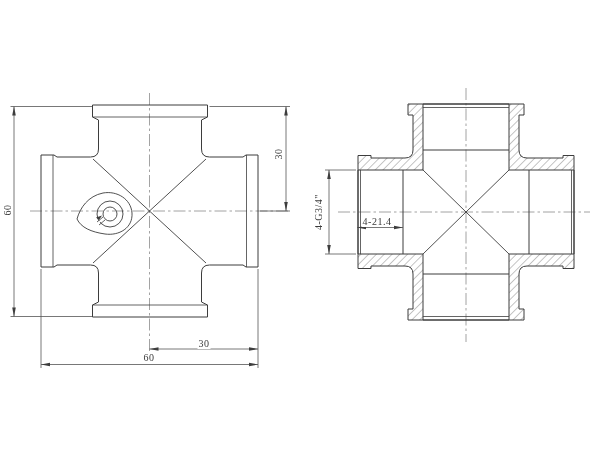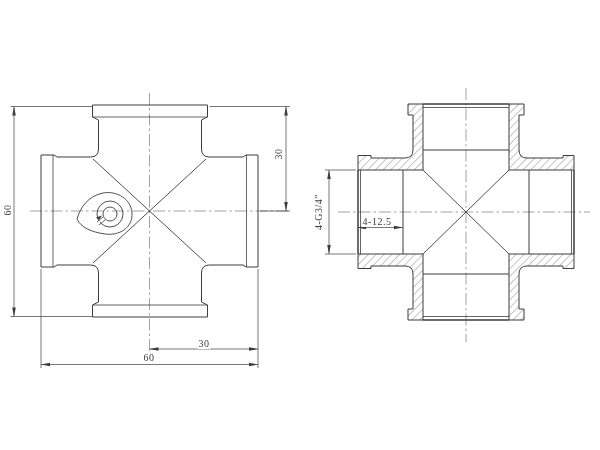--- a/index.html
+++ b/index.html
@@ -138,15 +138,15 @@
         <line x1="357" y1="227.5" x2="403" y2="227.5" marker-start="url(#arr)" marker-end="url(#arr)"></line>
       </g>
     </g>
   </svg>
 
   <span class="dim-label rot" style="left:8px;  top:210px;">60</span>
   <span class="dim-label rot" style="left:279px;top:154px;">30</span>
   <span class="dim-label" style="left:204px;top:343.5px;">30</span>
   <span class="dim-label" style="left:149px;top:357.5px;">60</span>
   <span class="dim-label rot" style="left:319px;top:212px;">4-G3/4"</span>
-  <span class="dim-label" style="left:377px;top:221.5px;">4-12.5</span>
+  <span class="dim-label" style="left:377px;top:221.5px;">4-21.4</span>
 
 </div>
 
 </body></html>

